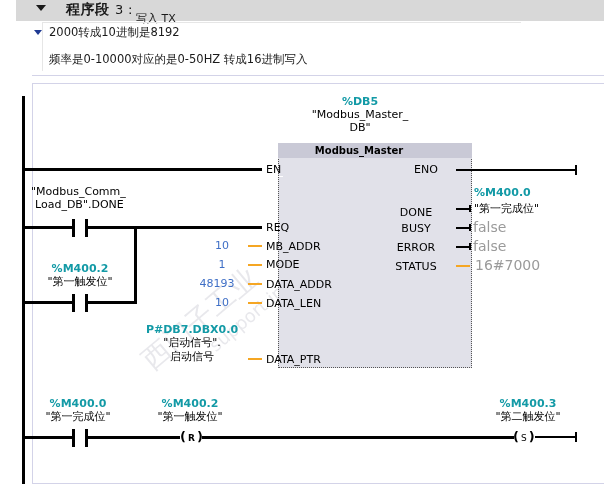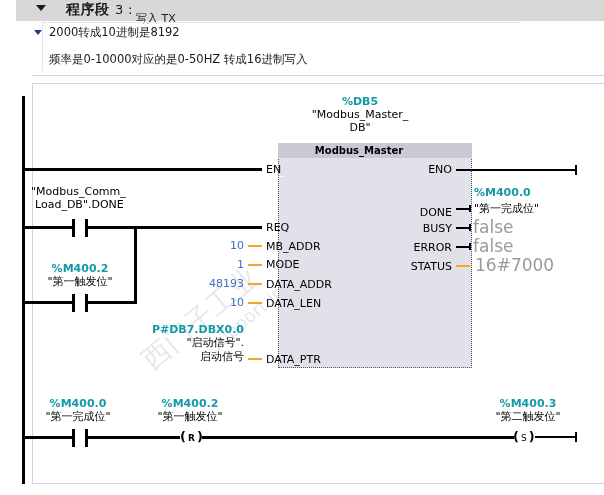--- a/index.html
+++ b/index.html
@@ -23,23 +23,23 @@
   #sep { left:16px; top:75px; width:588px; height:1px; background:#d3d3e8; }
   
   #netframe { left:16px; top:83px; width:582px; height:401px; border:1px solid #d3d3e8; border-right:1px solid #d3d3e8; box-sizing:border-box; }
   
   .w { position:absolute; background:#000; }
   .o { position:absolute; background:#f5a623; }
   .lbl { position:absolute; font-size:11px; white-space:nowrap; line-height:13px; }
   .addr { color:#139aa6; font-weight:bold; font-size:11px; }
   .sym { color:#000; }
   .val { color:#3f6fc6; font-size:11px; }
-  .gray { color:#9a9a9a; font-size:17px; }
+  .gray { color:#9a9a9a; font-size:14px; }
   .c { text-align:center; }
-  .r { text-align:right; }
+  .r { text-align:center; }
   
   #blk { left:262px; top:143px; width:194px; height:225px; background:#e1e1e9;
          border:1px dotted #555; box-sizing:border-box; }
   #blk-title { left:262px; top:143px; width:194px; height:15px; background:#c9c9d6; }
   .pin { position:absolute; font-size:11px; color:#000; line-height:13px; white-space:nowrap; }
   .pin-ul { position:absolute; height:1px; background:#fff; }
   
   .ct { position:absolute; width:3px; height:18px; background:#000; }
   .coil-t { position:absolute; font-size:11px; font-weight:bold; }
   .watermark { position:absolute; color:rgba(150,150,170,0.22); font-size:28px; transform:rotate(-40deg); white-space:nowrap; pointer-events:none; }

